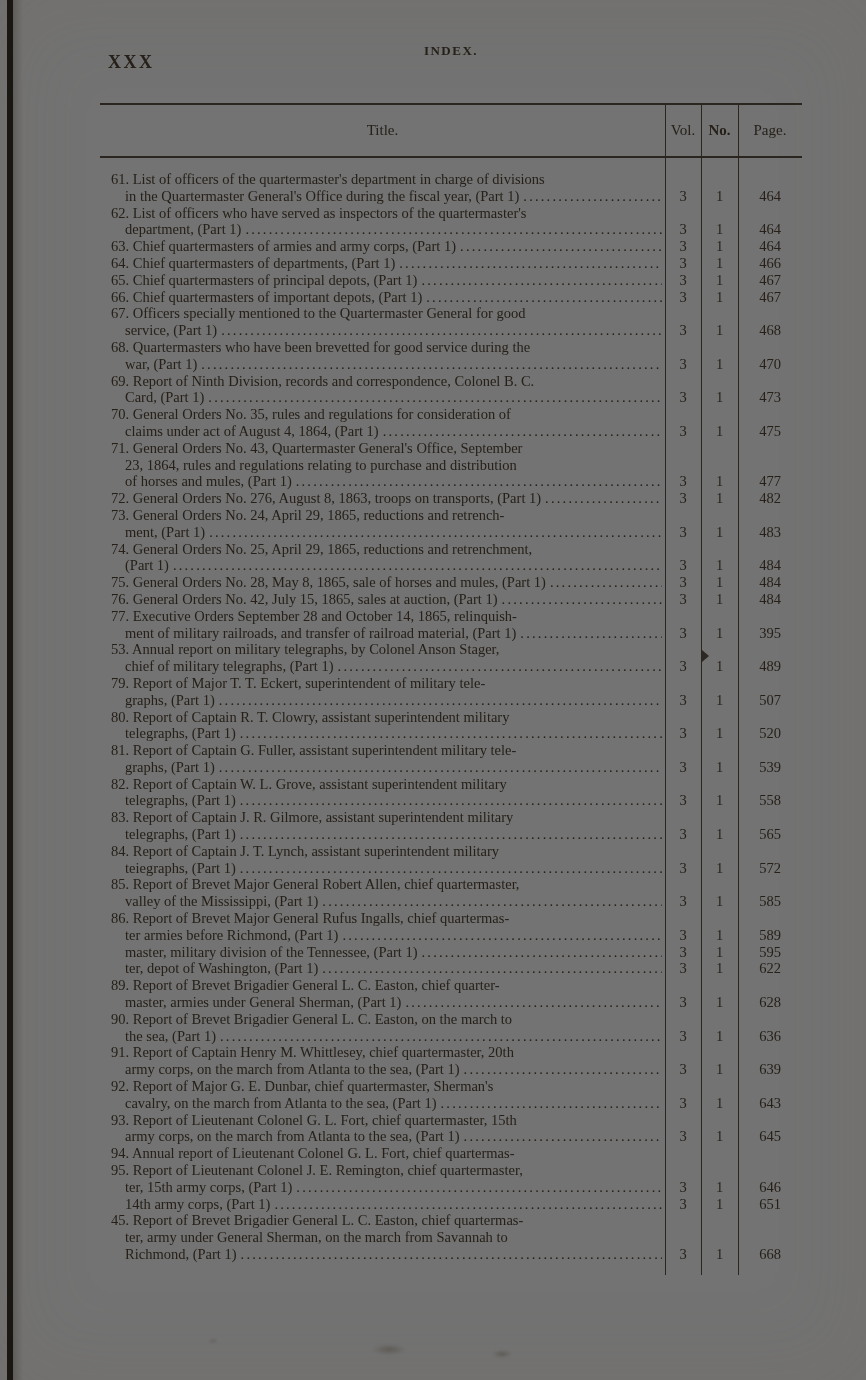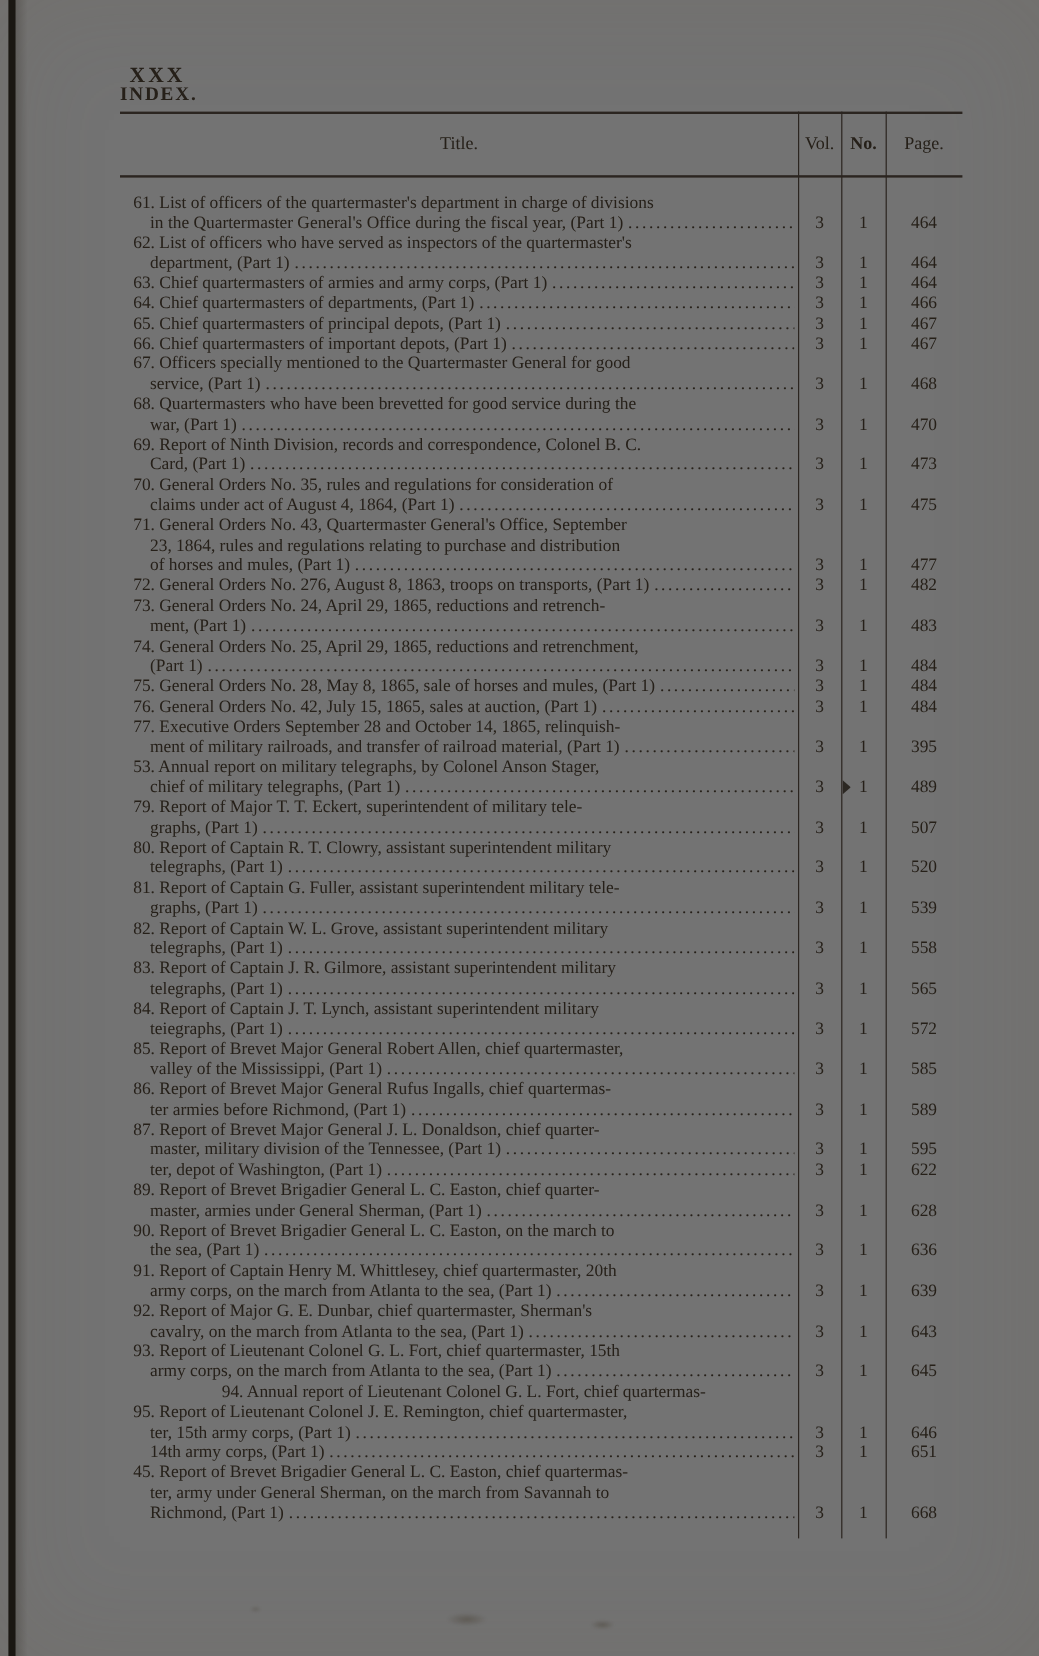--- a/index.html
+++ b/index.html
@@ -22,25 +22,25 @@
   }
   .spine-soft{
     position:absolute;left:13px;top:0;width:10px;height:1380px;
     background:linear-gradient(to right, rgba(40,35,28,0.25), rgba(40,35,28,0));
   }
   .folio{
     position:absolute;left:108px;top:52px;
     font-size:18px;font-weight:700;letter-spacing:2.5px;
   }
   .running-title{
-    position:absolute;left:100px;top:70px;width:702px;
-    text-align:left;font-size:16px;font-weight:700;letter-spacing:1.5px;
+    position:absolute;left:100px;top:43px;width:702px;
+    text-align:center;font-size:13px;font-weight:700;letter-spacing:1.5px;
   }
   .index-table{
-    position:absolute;left:100px;top:93px;width:702px;
+    position:absolute;left:100px;top:103px;width:702px;
   }
   .thead{
     display:flex;height:55px;box-sizing:border-box;
     border-top:2px solid #2b2520;
     border-bottom:2px solid #2b2520;
   }
   .th{display:flex;align-items:center;justify-content:center;font-size:15px;}
   .th-title{width:565px;}
   .th-vol{width:36px;}
   .th-no{width:37px;font-weight:bold;}
@@ -50,21 +50,21 @@
   .vl2{left:601px;}
   .vl3{left:638px;}
   .tbody{padding:13px 0 12px 0;font-size:14.5px;line-height:16.8px;}
   .row{display:flex;}
   .cell-title{
     width:565px;box-sizing:border-box;
     padding-left:11px;padding-right:3px;overflow:hidden;
   }
   .tline{white-space:nowrap;}
   .tline.cont{margin-left:14px;}
-  .tline.last{display:flex;align-items:baseline;justify-content:center;}
+  .tline.last{display:flex;align-items:baseline;}
   .ltext{white-space:pre;}
   .leader{
     flex:1;overflow:hidden;white-space:nowrap;
     letter-spacing:2.2px;padding-left:4px;min-width:0;
   }
   .cell-num{
     display:flex;align-items:flex-end;justify-content:center;
     box-sizing:border-box;font-size:14.5px;line-height:16.8px;
   }
   .cell-vol{width:36px;}
@@ -410,21 +410,20 @@
               <span class="ltext">ter armies before Richmond, (Part 1)</span>
               <span class="leader">............................................................................................................................................</span>
             </div>
           </div>
           <div class="cell-num cell-vol">3</div>
           <div class="cell-num cell-no">1</div>
           <div class="cell-num cell-page">589</div>
         </div>
         <div class="row">
           <div class="cell-title">
-            <div class="tline"><span class="ltext">87. Report of Brevet Major General J. L. Donaldson, chief quarter-</span></div>
             <div class="tline cont last">
               <span class="ltext">master, military division of the Tennessee, (Part 1)</span>
               <span class="leader">............................................................................................................................................</span>
             </div>
           </div>
           <div class="cell-num cell-vol">3</div>
           <div class="cell-num cell-no">1</div>
           <div class="cell-num cell-page">595</div>
         </div>
         <div class="row">

